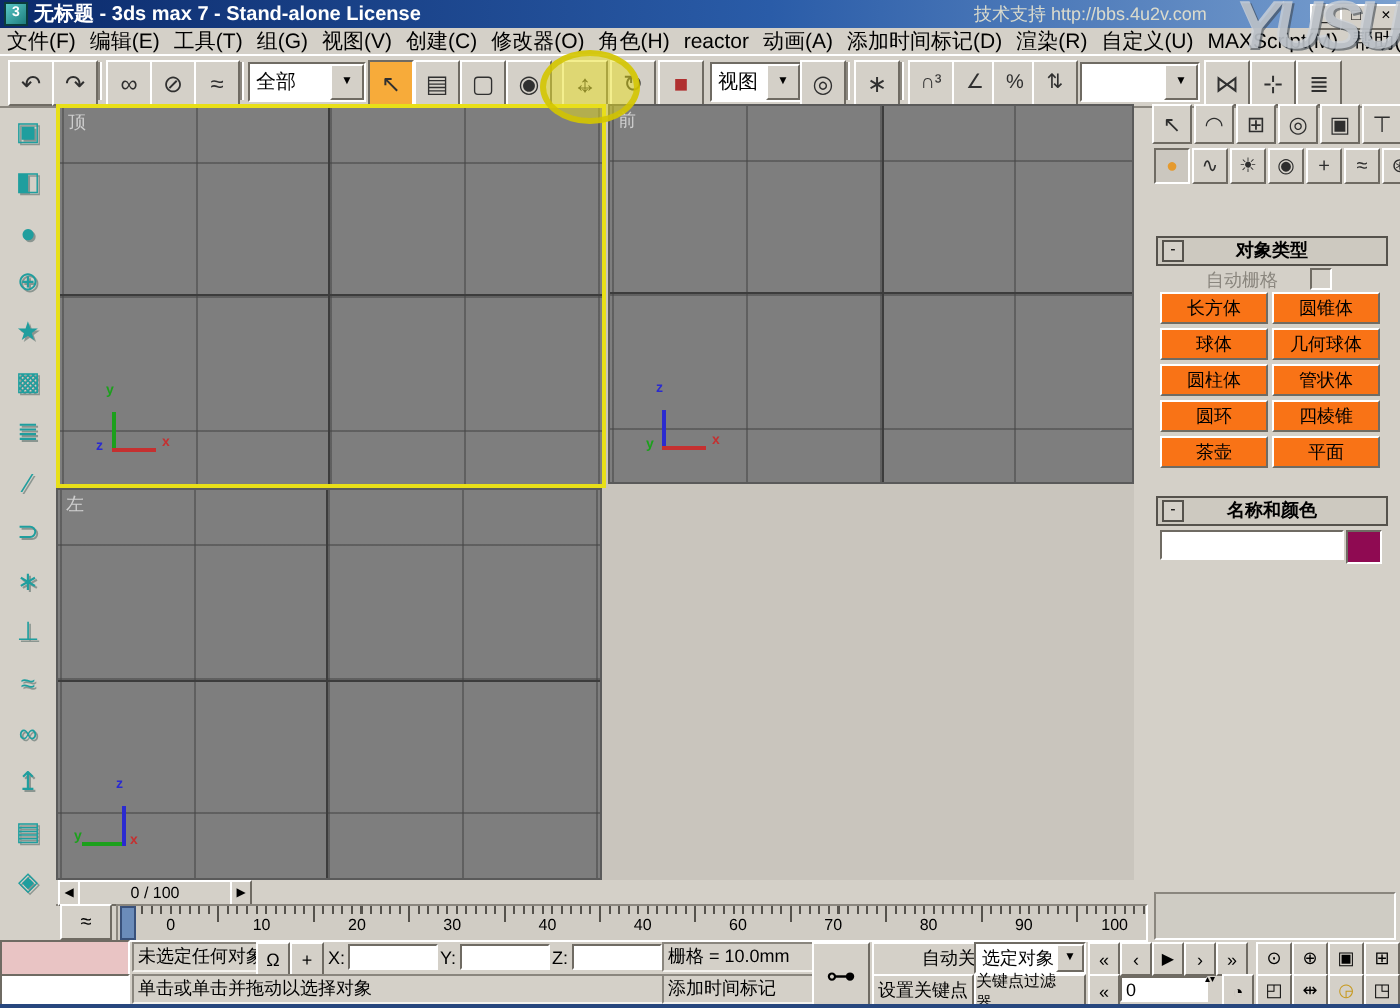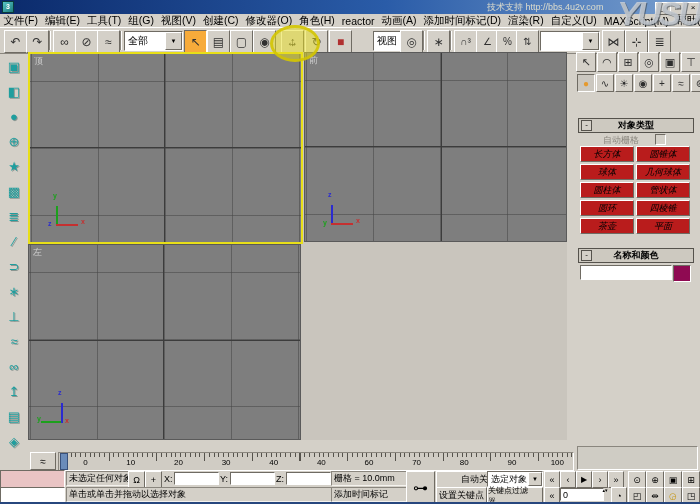--- a/index.html
+++ b/index.html
@@ -92,31 +92,32 @@
   .cp-tab{position:absolute;top:1px;width:18px;height:18px;display:flex;align-items:center;justify-content:center;
           font-size:11px;color:#2e2e2e;background:#d4d0c8;border:1px solid;border-color:#fff #6f6b63 #6f6b63 #fff;}
   .cp-sub{position:absolute;top:23px;width:16px;height:16px;display:flex;align-items:center;justify-content:center;
           font-size:10px;color:#2e2e2e;background:#d4d0c8;border:1px solid;border-color:#fff #6f6b63 #6f6b63 #fff;}
   .cp-sub.on{background:#cbc7bf;border-color:#6f6b63 #fff #fff #6f6b63;color:#e59a2e;}
   .rollout{position:absolute;left:3px;width:114px;height:13px;background:#cdc9c0;border:1px solid #55524c;
            font-size:9px;font-weight:bold;display:flex;align-items:center;justify-content:center;}
   .rollout .minus{position:absolute;left:2px;top:1px;width:9px;height:9px;background:#d4d0c8;border:1px solid #55524c;
                   font-size:8px;line-height:7px;text-align:center;font-weight:normal;}
   .otbtn{width:54px;height:16px;font-size:9px;display:flex;align-items:center;justify-content:center;
-         background:#b91c1c;border:1px solid;border-color:#fff #6f6b63 #6f6b63 #fff;font-style:italic;}
+         background:#f97316;border:1px solid;border-color:#fff #6f6b63 #6f6b63 #fff;}
   .otgrid{position:absolute;left:5px;top:94px;width:112px;display:grid;grid-template-columns:54px 54px;gap:2px;}
   .cb{position:absolute;width:9px;height:9px;background:#d4d0c8;border:1px solid;border-color:#6f6b63 #fff #fff #6f6b63;}
 </style>
 </head>
 <body>
 
 <div class="screen">
 
   <div class="titlebar">
     <span class="app-icon">3</span>
+    <span>无标题 - 3ds max 7 - Stand-alone License</span>
     <span class="wm-title">技术支持 http://bbs.4u2v.com</span>
   </div>
   <div class="winbtn raised" style="left:655px;">_</div>
   <div class="winbtn raised" style="left:670px;">□</div>
   <div class="winbtn raised" style="left:685px;">×</div>
   <div class="wm-logo">YUSU</div>
 
   <div class="menubar">
 
   <span>文件(F)</span>
@@ -153,21 +154,21 @@
     <div class="tbtn" style="left:230px;">▢</div>
     <div class="tbtn" style="left:253px;">◉</div>
     <div class="tbtn" style="left:281px;">
       <span class="move-ico">
         <i>↔</i>
           <i>↕</i>
       </span>
     </div>
     <div class="tbtn" style="left:305px;">↻</div>
     <div class="tbtn" style="left:329px;color:#b03030;">■</div>
-    <div class="dd" style="left:373px;width:44px;">
+    <div class="dd" style="left:355px;width:44px;">
       <span class="val">视图</span>
       <span class="arrow">▼</span>
     </div>
     <div class="tbtn" style="left:400px;">◎</div>
     <div class="tsep" style="left:423px;"></div>
     <div class="tbtn" style="left:427px;">∗</div>
     <div class="tsep" style="left:450px;"></div>
     <div class="tbtn small" style="left:454px;">∩³</div>
     <div class="tbtn small" style="left:476px;">∠</div>
     <div class="tbtn small" style="left:496px;">%</div>
@@ -244,20 +245,25 @@
         <span class="arm a-up blue"></span>
           <span class="arm a-left green"></span>
         <i class="lblblue" style="left:11px;top:0;">z</i>
         <i class="lblgreen" style="left:-10px;top:26px;">y</i>
         <i class="lblred" style="left:18px;top:28px;">x</i>
       </div>
     </div>
 
   </div>
 
+  <div class="tslider">
+    <div class="tsbtn raised" style="left:1px;width:9px;">◀</div>
+    <div class="tsbtn raised" style="left:11px;width:75px;font-size:8px;">0 / 100</div>
+    <div class="tsbtn raised" style="left:87px;width:9px;">▶</div>
+  </div>
 
   <div class="curvebtn raised">≈</div>
   <div class="ruler"></div>
   <div class="fmarker"></div>
   <div class="rlabels">
 
   <span>0</span>
       <span>10</span>
       <span>20</span>
       <span>30</span>

